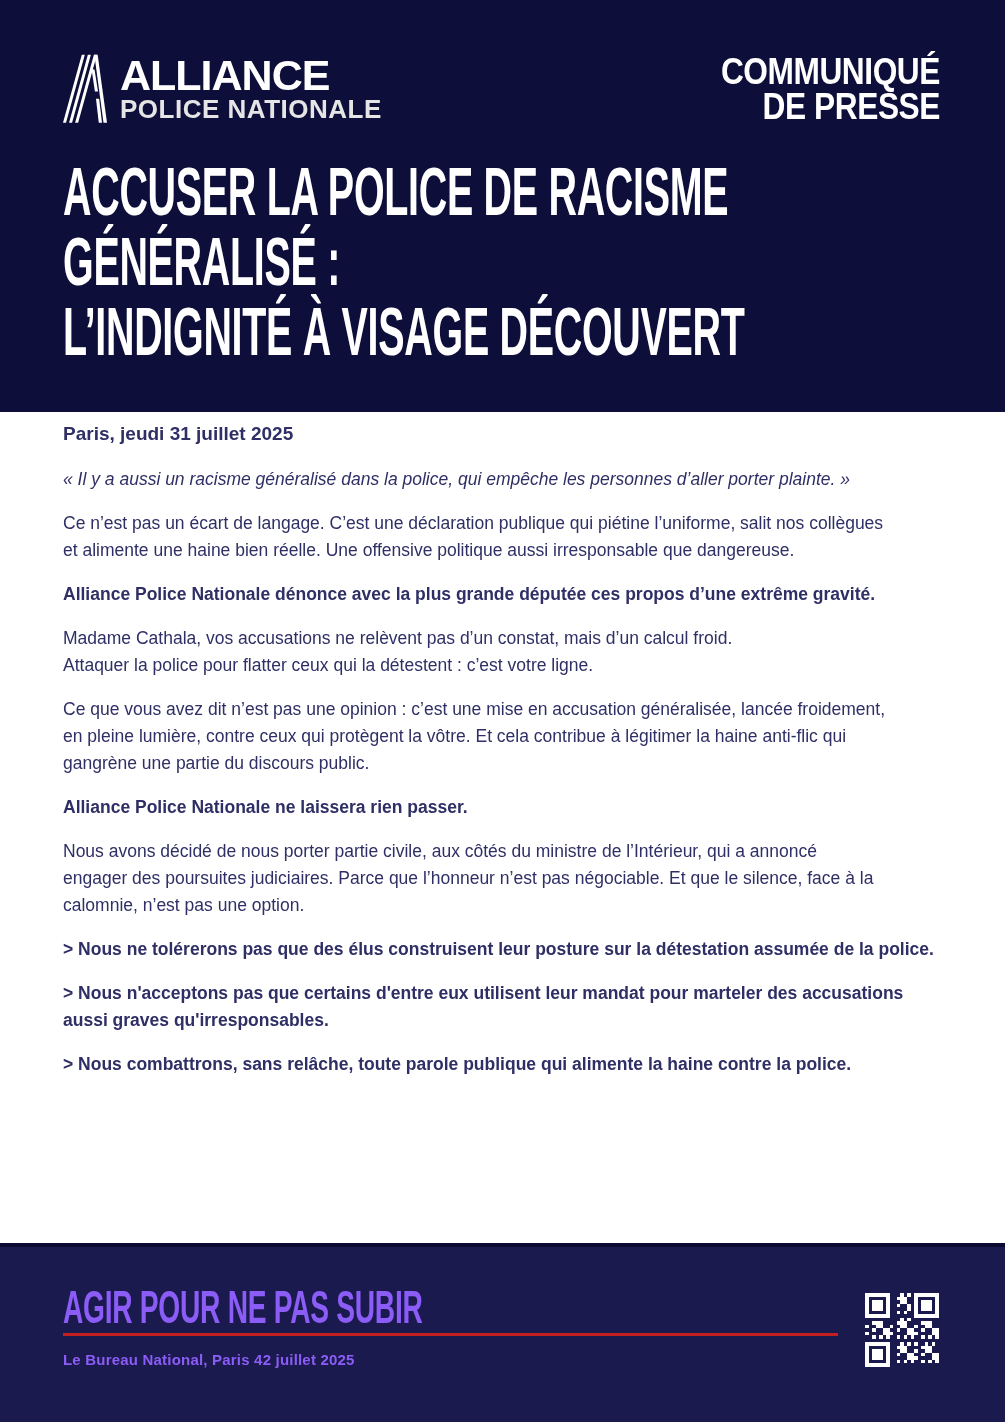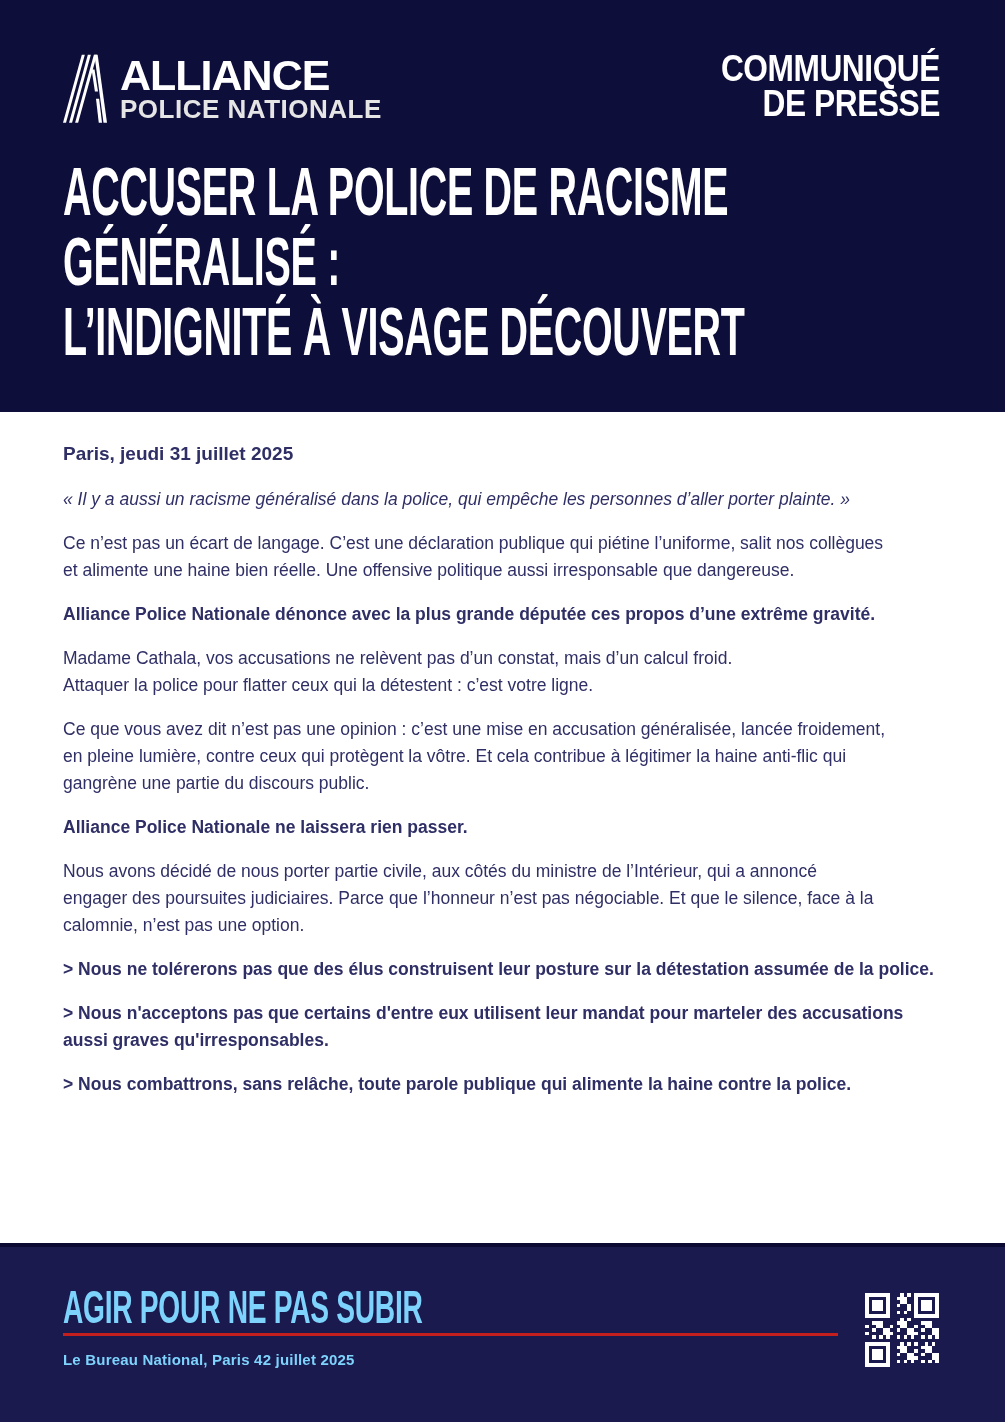--- a/index.html
+++ b/index.html
@@ -6,42 +6,42 @@
     --header-bg:#0e0e3a; --footer-bg:#1a1a4e; --footer-border:#0a0a33;
     --page-bg:#ffffff; --text:#2f2f66; --accent-red:#c41f1f; --headline-text:#ffffff;
   }
   *{box-sizing:border-box;margin:0;padding:0}
   html,body{background:#fff}
   body{font-family:"Liberation Sans",sans-serif;width:1005px;margin:0 auto}
   .page{width:1005px;height:1422px;overflow:hidden;display:flex;flex-direction:column;background:var(--page-bg)}
 
   
   header.band{height:412px;background:var(--header-bg);padding:48px 65px 0 63px;flex:none}
-  .header-top{display:flex;justify-content:space-between;align-items:center}
+  .header-top{display:flex;justify-content:space-between;align-items:flex-end}
   .logo{display:flex;align-items:flex-start;gap:13px}
   .logo-mark{width:44px;height:76px;flex:none}
   .logo-text{padding-top:6px}
   .logo-name{color:#fff;font-weight:800;font-size:43px;line-height:42px;letter-spacing:-1px;white-space:nowrap}
   .logo-sub{color:#e5e5e5;font-weight:700;font-size:26px;line-height:26px;letter-spacing:.5px;white-space:nowrap}
   .badge{color:#fff;font-weight:800;font-size:36px;line-height:35px;text-align:right;
          transform:scaleX(.88);transform-origin:100% 0;white-space:nowrap;letter-spacing:-.5px}
   .headline{margin-top:32px}
   .headline span{display:block;color:var(--headline-text);font-weight:800;font-size:68px;line-height:70px;
          letter-spacing:-.5px;white-space:nowrap;transform:scaleX(.58);transform-origin:0 50%}
 
   
-  main{flex:1;background:var(--page-bg);padding:28px 62px 0 63px;color:var(--text)}
+  main{flex:1;background:var(--page-bg);padding:8px 62px 0 63px;color:var(--text)}
   .date{font-weight:700;font-size:19px;line-height:27px;margin-bottom:19px}
   p.para{font-size:17.5px;line-height:27px;margin-bottom:17px;white-space:pre}
   p.para.quote{font-style:italic}
   p.para.bold{font-weight:700}
 
   
   footer{height:179px;flex:none;background:var(--footer-bg);border-top:4px solid var(--footer-border);
-         padding:36px 65px 0 63px;position:relative;color:#7dd3fc}
+         padding:36px 65px 0 63px;position:relative;color:#8b5cf6}
   .slogan{font-weight:800;font-size:47px;line-height:48px;letter-spacing:-.5px;white-space:nowrap;
           transform:scaleX(.6);transform-origin:0 50%}
   .redline{width:775px;height:3px;background:var(--accent-red);margin-top:2px}
   .byline{margin-top:15px;font-weight:700;font-size:15px;letter-spacing:.2px}
   .qr{position:absolute;top:46px;right:64px;width:78px;height:74px}
 </style>
 </head>
 <body>
 
 <div class="page">

